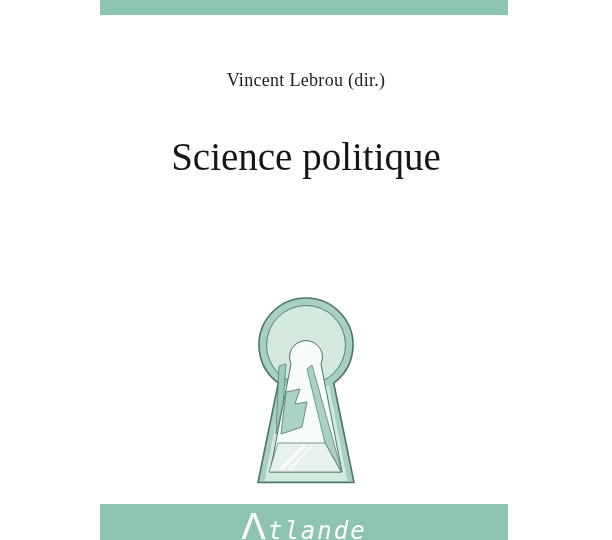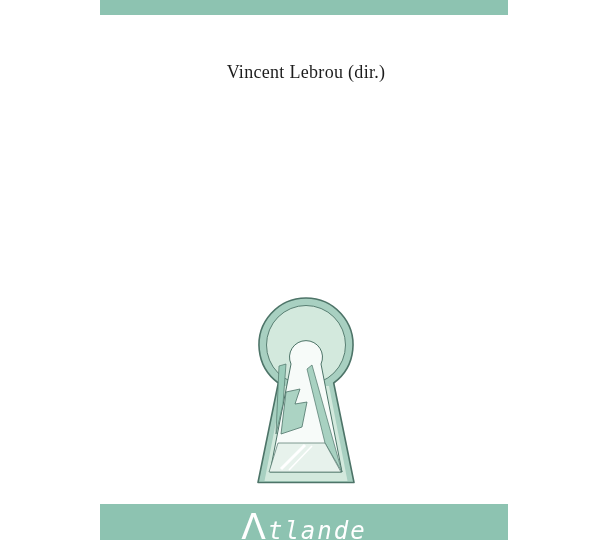--- a/index.html
+++ b/index.html
@@ -21,21 +21,21 @@
   .band-bottom {
     bottom: 0;
     height: 36px;
     display: flex;
     justify-content: center;
     align-items: flex-end;
     overflow: hidden;
   }
   .author-line {
     position: absolute;
-    top: 60px;
+    top: 68px;
     left: 0;
     width: 100%;
     text-align: center;
     font-size: 18px;
     line-height: 24px;
     color: #1c1c1c;
     letter-spacing: 0.3px;
   }
   .book-title {
     position: absolute;
@@ -80,20 +80,21 @@
 </head>
 <body>
 
 <div class="cover">
 
   <div class="band band-top"></div>
 
   <div class="author-line">Vincent Lebrou (dir.)</div>
 
   <div class="book-title">
+    <span>Science politique</span>
   </div>
 
   <div class="keyhole-wrap">
     <svg width="112" height="194" viewBox="0 0 112 194" xmlns="http://www.w3.org/2000/svg">
 
       <path d="M8,188.5 L28.3,89 A47,47 0 1 1 83.7,89 L104,188.5 Z" fill="#a8d0c1" stroke="#4d7468" stroke-width="1.6" stroke-linejoin="round"></path>
 
       <circle cx="56" cy="51" r="39.5" fill="#d3e9dd" stroke="#4d7468" stroke-width="0.9"></circle>
 
       <polygon points="14.5,187 33,92 79,92 97.5,187" fill="#d3e9dd"></polygon>

